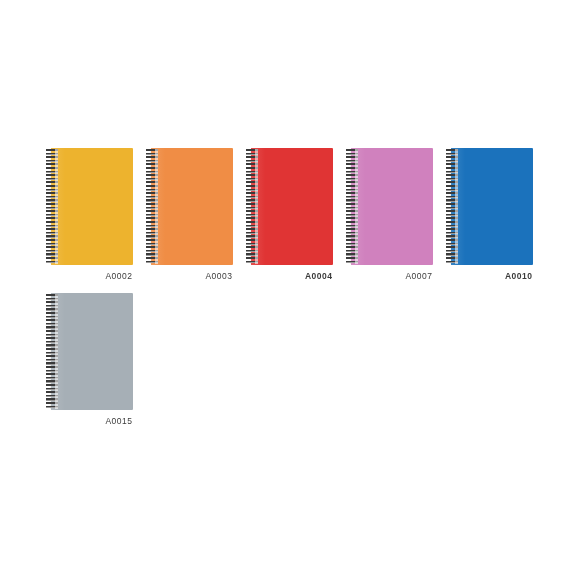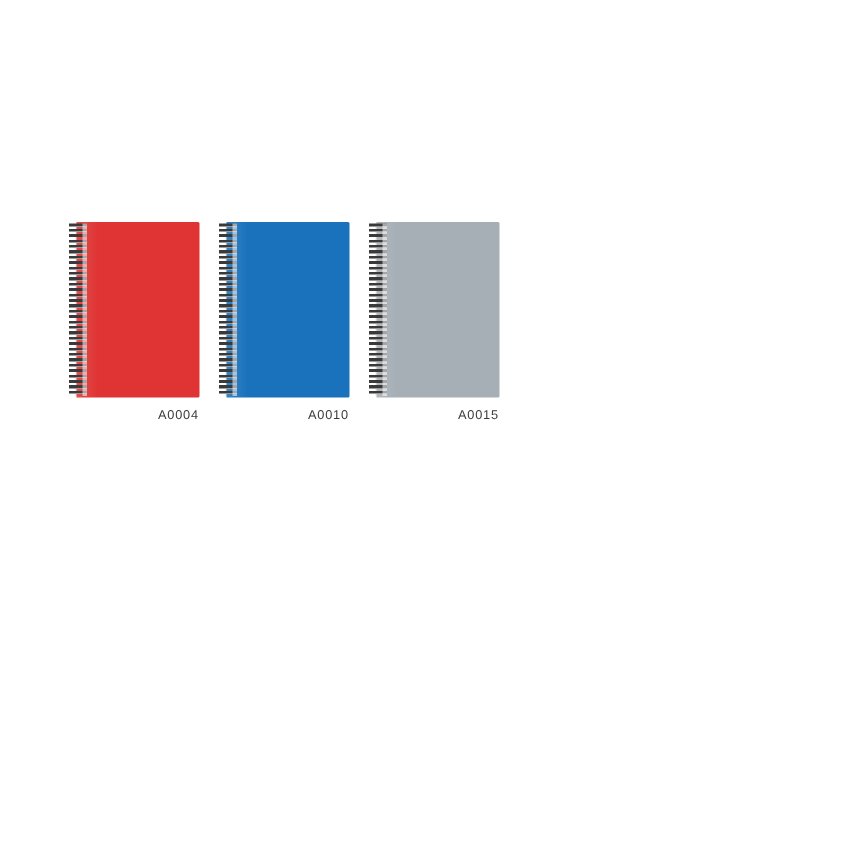--- a/index.html
+++ b/index.html
@@ -125,32 +125,56 @@
   }
 </style>
 </head>
 <body>
 
 <div id="catalog-sheet">
   <div class="swatch-grid">
       <div class="notebook-cell">
         <div class="notebook">
           <div class="page-edge"></div>
+          <div class="cover" style="background: rgb(237, 179, 46);"></div>
+          <div class="spiral"></div>
+        </div>
+        <div class="sku-label" style="color: rgb(59, 59, 59);">A0002</div>
+      </div>
+      <div class="notebook-cell">
+        <div class="notebook">
+          <div class="page-edge"></div>
+          <div class="cover" style="background: rgb(240, 141, 69);"></div>
+          <div class="spiral"></div>
+        </div>
+        <div class="sku-label" style="color: rgb(59, 59, 59);">A0003</div>
+      </div>
+      <div class="notebook-cell">
+        <div class="notebook">
+          <div class="page-edge"></div>
           <div class="cover" style="background: rgb(224, 52, 52);"></div>
           <div class="spiral"></div>
         </div>
-        <div class="sku-label" style="color: rgb(59, 59, 59);">A0004</div>
+        <div class="sku-label" style="color: rgb(59, 59, 59); font-weight: bold;">A0004</div>
+      </div>
+      <div class="notebook-cell">
+        <div class="notebook">
+          <div class="page-edge"></div>
+          <div class="cover" style="background: rgb(208, 129, 190);"></div>
+          <div class="spiral"></div>
+        </div>
+        <div class="sku-label" style="color: rgb(59, 59, 59);">A0007</div>
       </div>
       <div class="notebook-cell">
         <div class="notebook">
           <div class="page-edge"></div>
           <div class="cover" style="background: rgb(27, 114, 188);"></div>
           <div class="spiral"></div>
         </div>
-        <div class="sku-label" style="color: rgb(59, 59, 59);">A0010</div>
+        <div class="sku-label" style="color: rgb(59, 59, 59); font-weight: bold;">A0010</div>
       </div>
       <div class="notebook-cell">
         <div class="notebook">
           <div class="page-edge"></div>
           <div class="cover" style="background: rgb(166, 175, 182);"></div>
           <div class="spiral"></div>
         </div>
         <div class="sku-label" style="color: rgb(59, 59, 59);">A0015</div>
       </div>
     </div>

